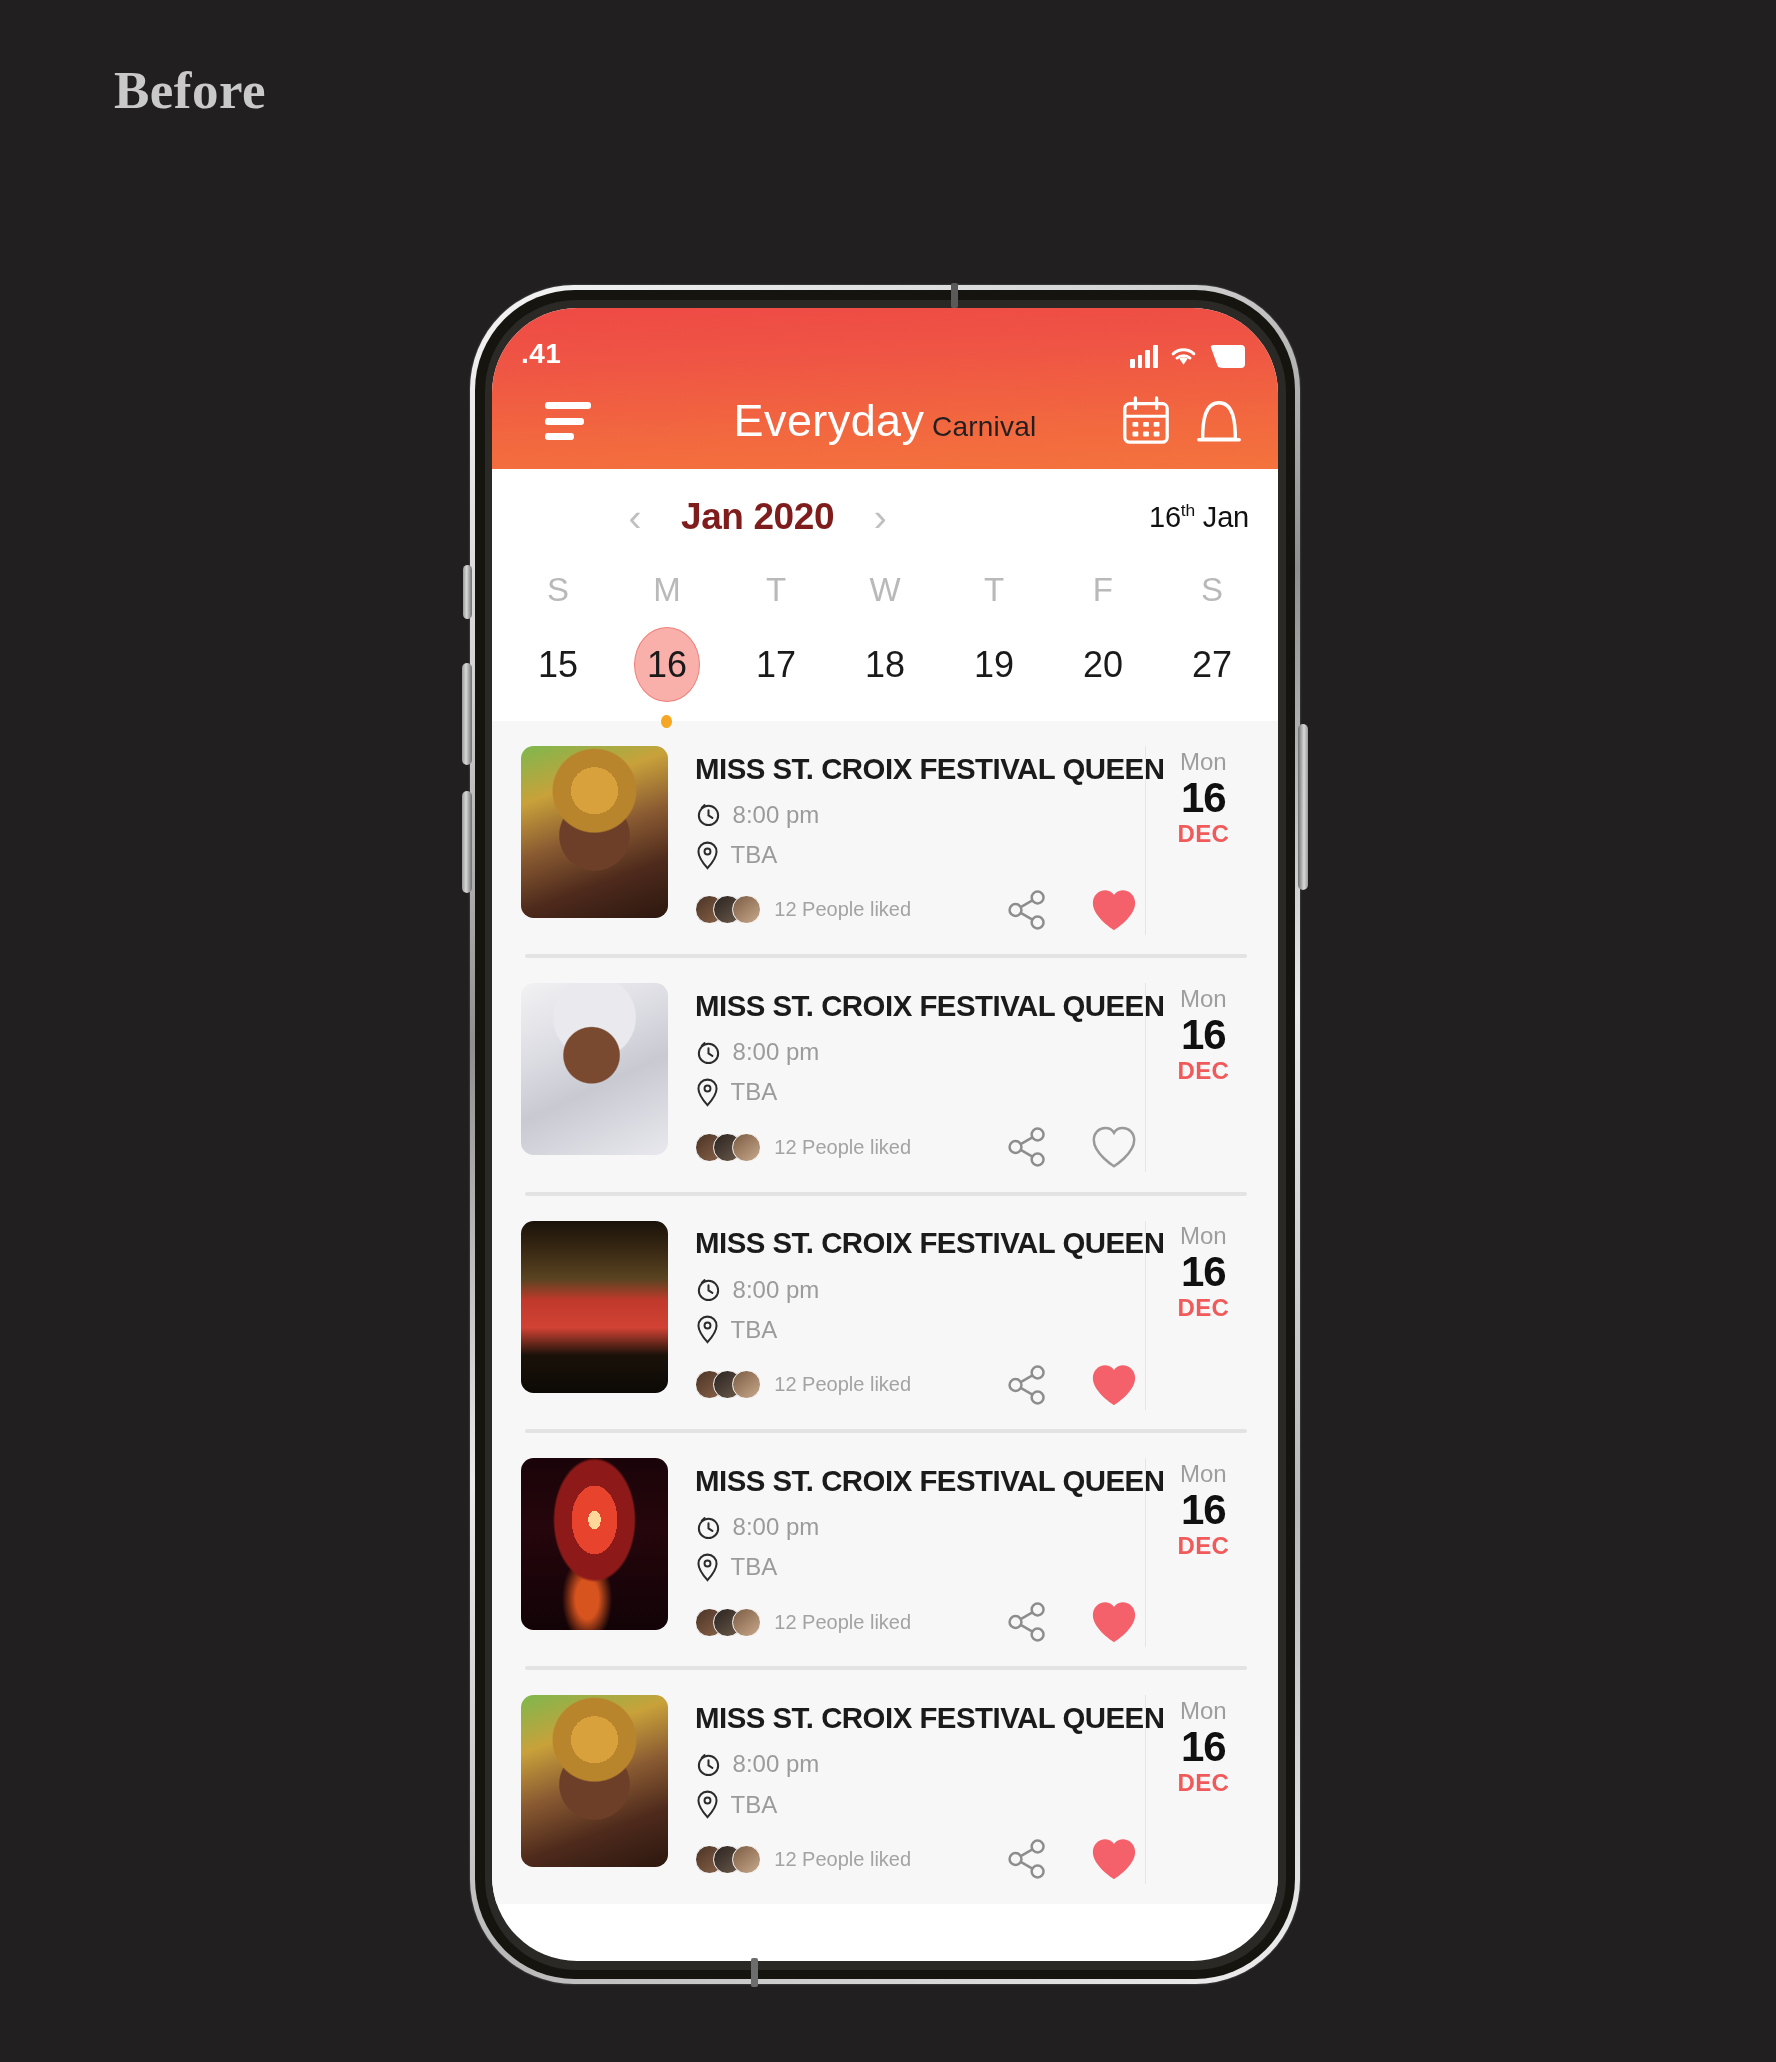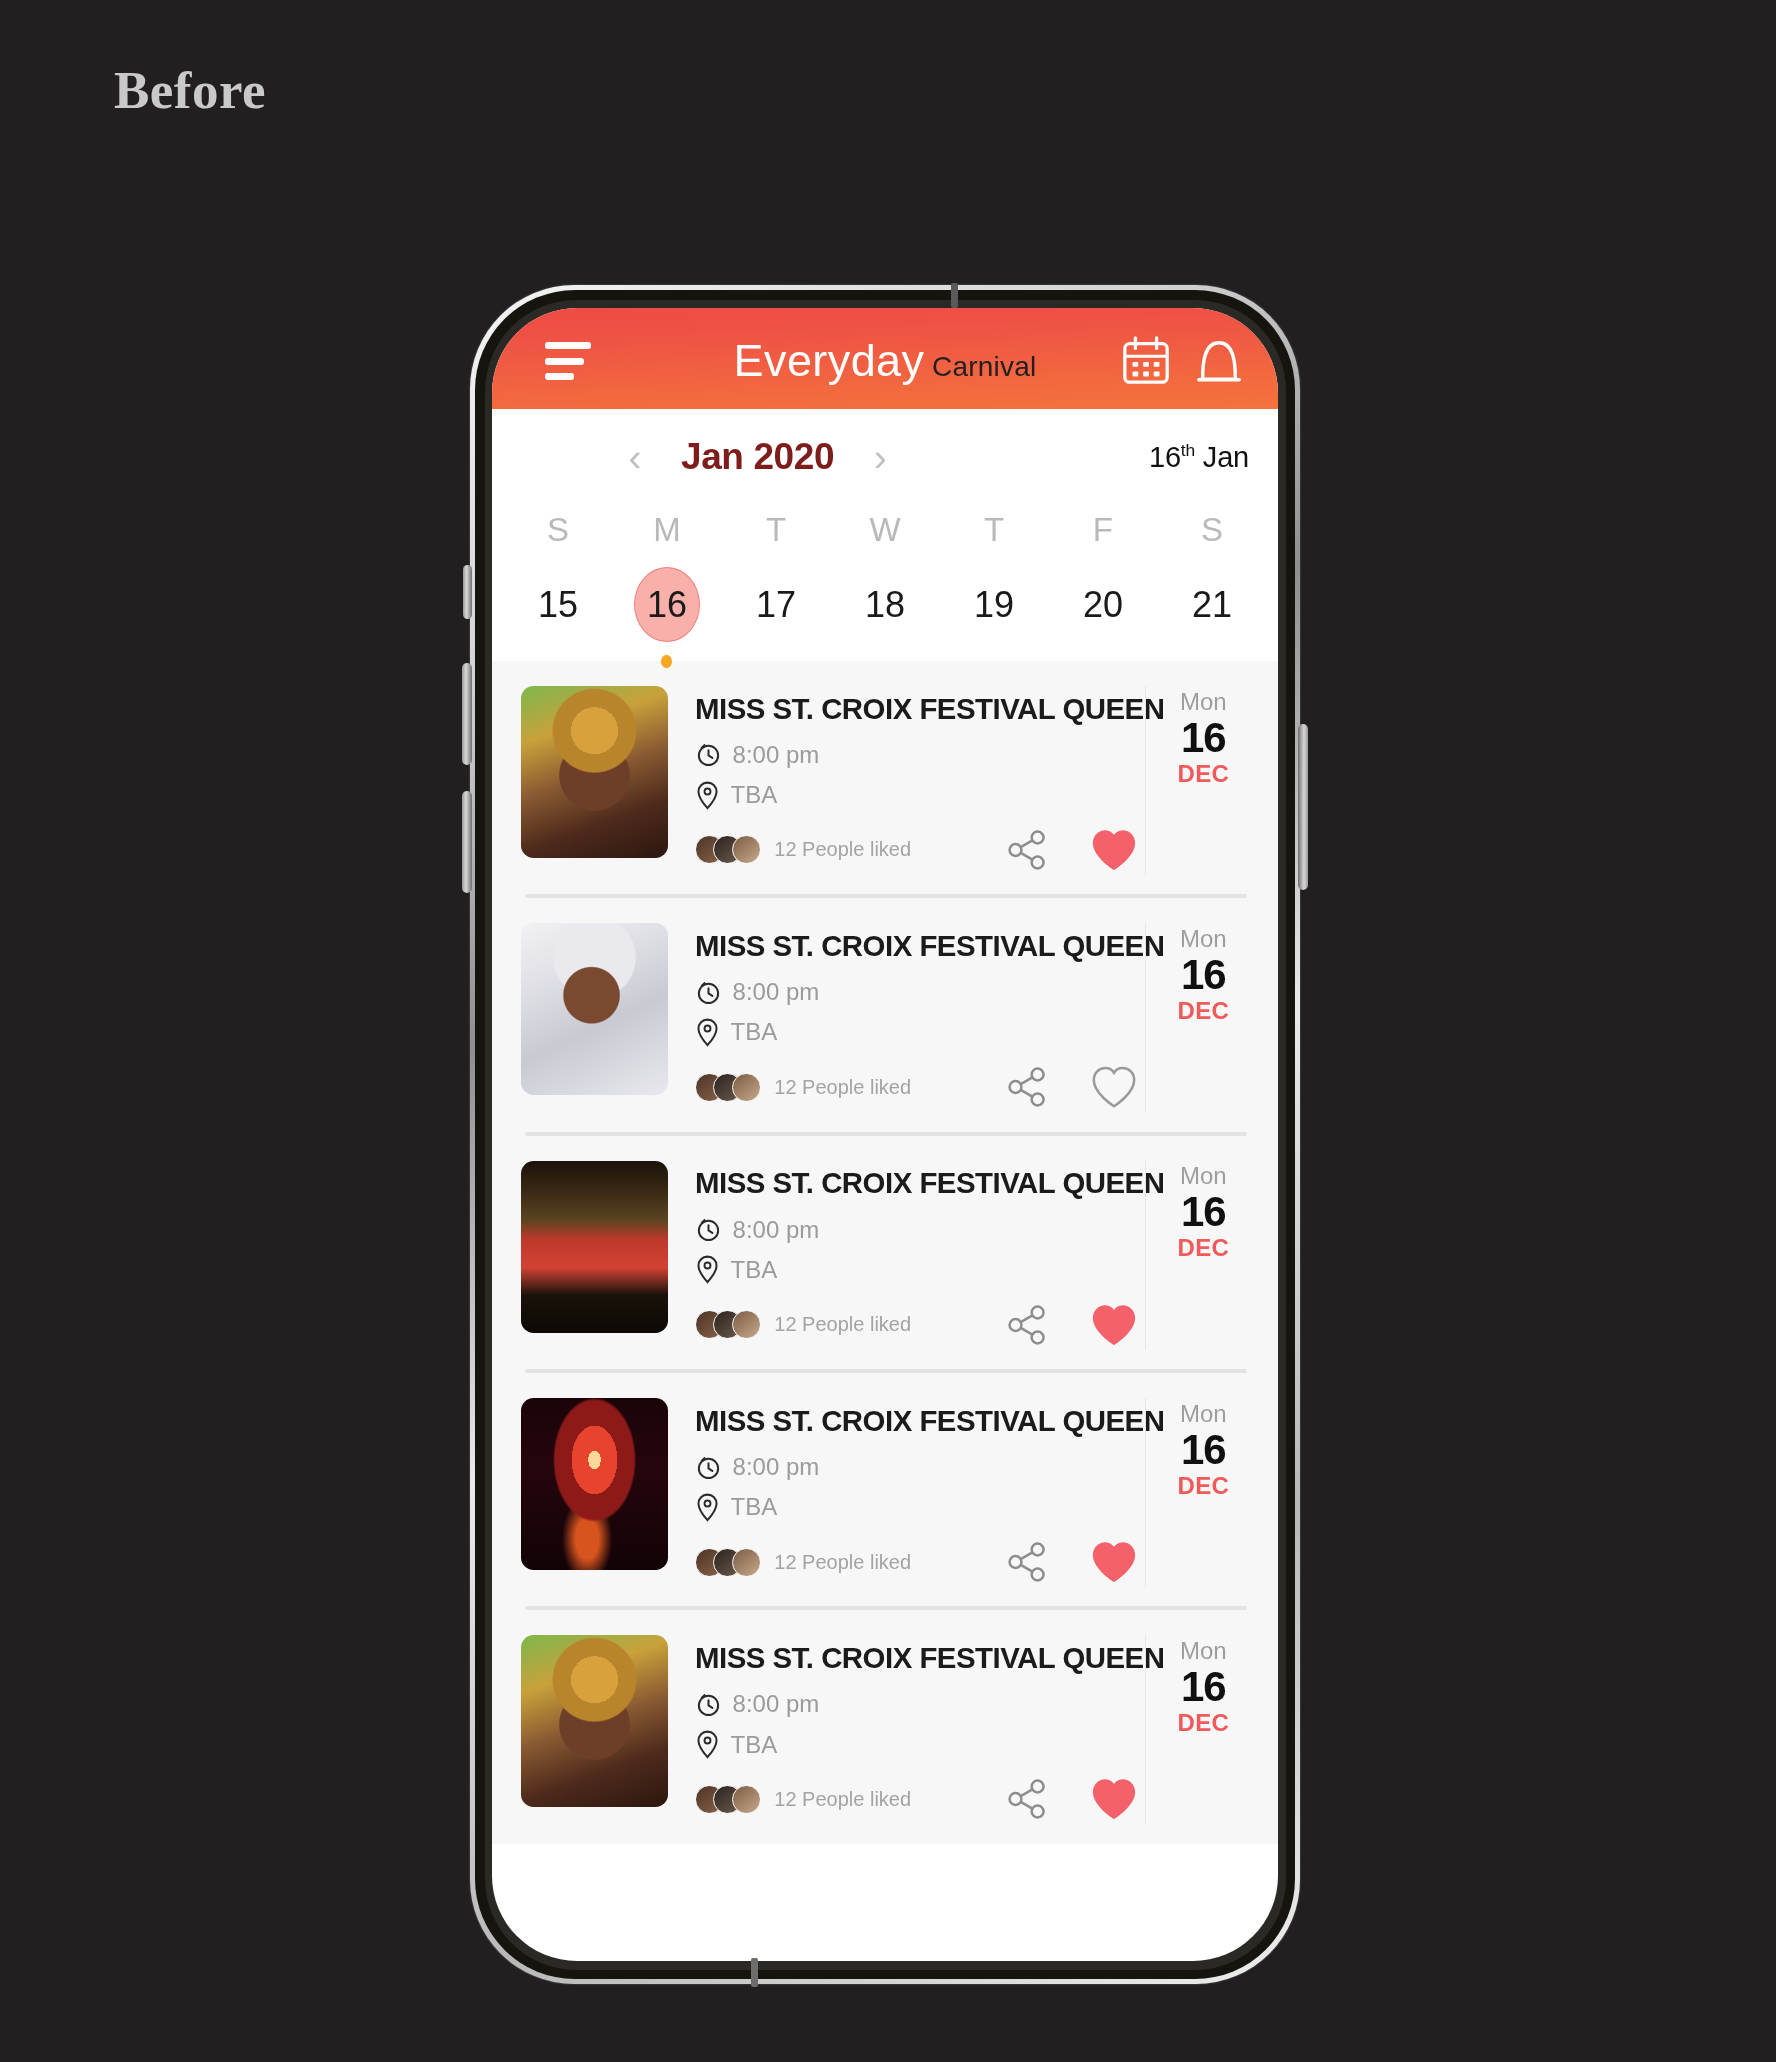--- a/index.html
+++ b/index.html
@@ -292,20 +292,37 @@
   <div class="btn-mute"></div>
   <div class="btn-volup"></div>
   <div class="btn-voldn"></div>
   <div class="btn-power"></div>
   <div class="notch-nub"></div>
   <div class="bottom-nub"></div>
 
   <div class="screen">
 
     <div class="app-header">
+      <div class="status-bar">
+        <div class="status-time">.41</div>
+        <div class="status-right">
+          <div class="sig-bars">
+            <i></i>
+              <i></i>
+              <i></i>
+              <i></i>
+          </div>
+          <svg width="29" height="23" viewBox="0 0 30 24">
+            <path d="M15 20.5 L10.5 14.2 A8 8 0 0 1 19.5 14.2 Z" fill="#fff"></path>
+            <path d="M4.2 9.2 A16 16 0 0 1 25.8 9.2" stroke="#fff" stroke-width="3.2" fill="none" stroke-linecap="round"></path>
+            <path d="M8.2 13.6 A10.5 10.5 0 0 1 21.8 13.6" stroke="#fff" stroke-width="3" fill="none" stroke-linecap="round"></path>
+          </svg>
+          <div class="battery-glyph"></div>
+        </div>
+      </div>
 
       <div class="nav-bar">
         <div class="hamburger">
           <span></span>
             <span></span>
             <span></span>
         </div>
         <div class="brand">
           <span class="brand-main">Everyday</span><span class="brand-sub">Carnival</span>
         </div>
@@ -363,21 +380,21 @@
           <div class="dnum-cell">
             <span class="dnum">18</span>
           </div>
           <div class="dnum-cell">
             <span class="dnum">19</span>
           </div>
           <div class="dnum-cell">
             <span class="dnum">20</span>
           </div>
           <div class="dnum-cell">
-            <span class="dnum">21</span>
+            <span class="dnum">27</span>
           </div>
         </div>
     </div>
 
     <div class="event-list" id="event-list">
         <div class="evt">
           <div class="thumb" style="background-image:radial-gradient(circle at 50% 26%, #d8a13c 0 16%, #b8842c 16% 28%, rgba(0,0,0,0) 29%),radial-gradient(circle at 50% 52%, #6d3f28 0 30%, rgba(0,0,0,0) 31%),linear-gradient(160deg,#7db84e 0%,#c9a13a 26%,#8a5b32 50%,#4e2a1c 74%,#2c170f 100%)"></div>
           <div class="evt-main">
             <div class="evt-title">MISS ST. CROIX FESTIVAL QUEEN</div>
             <div class="meta-row">

